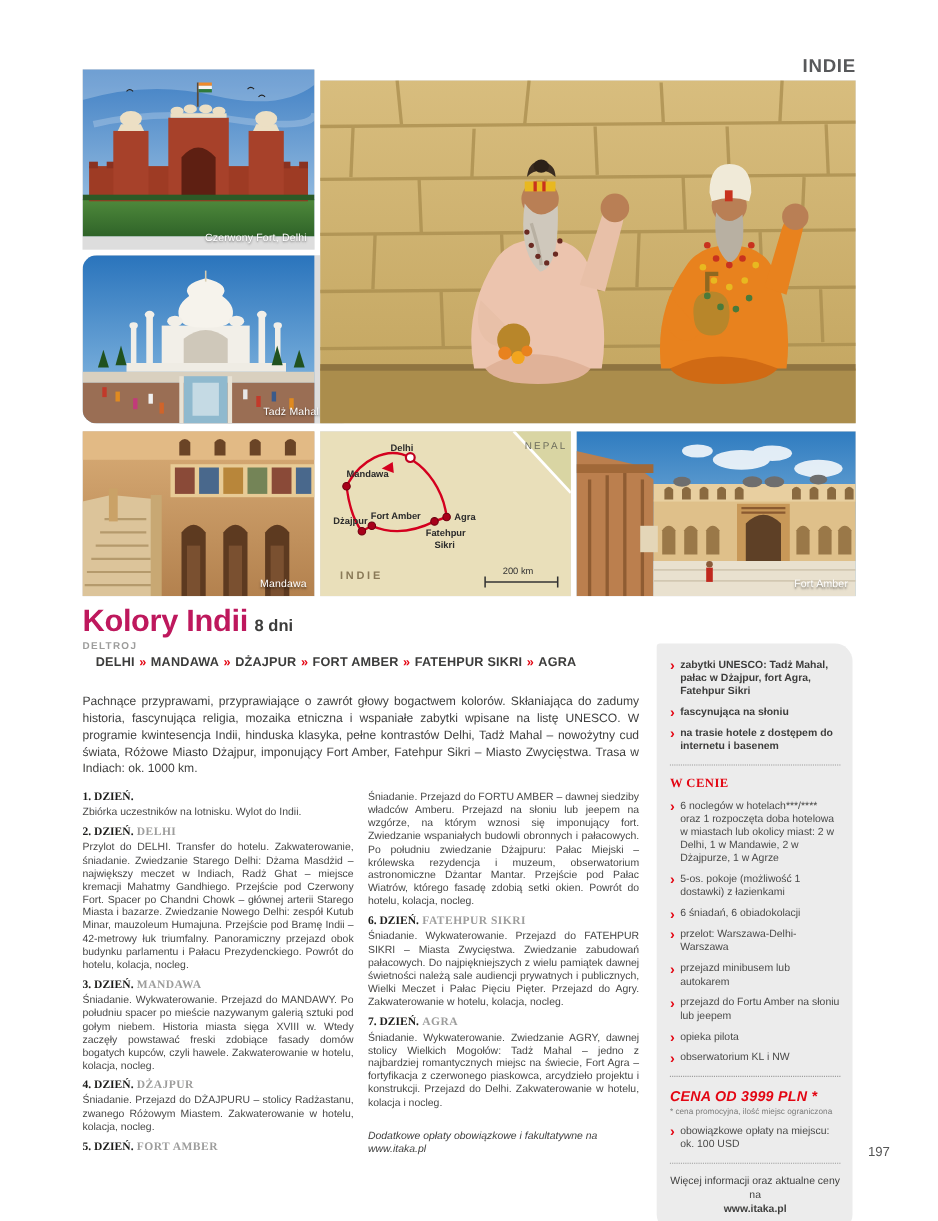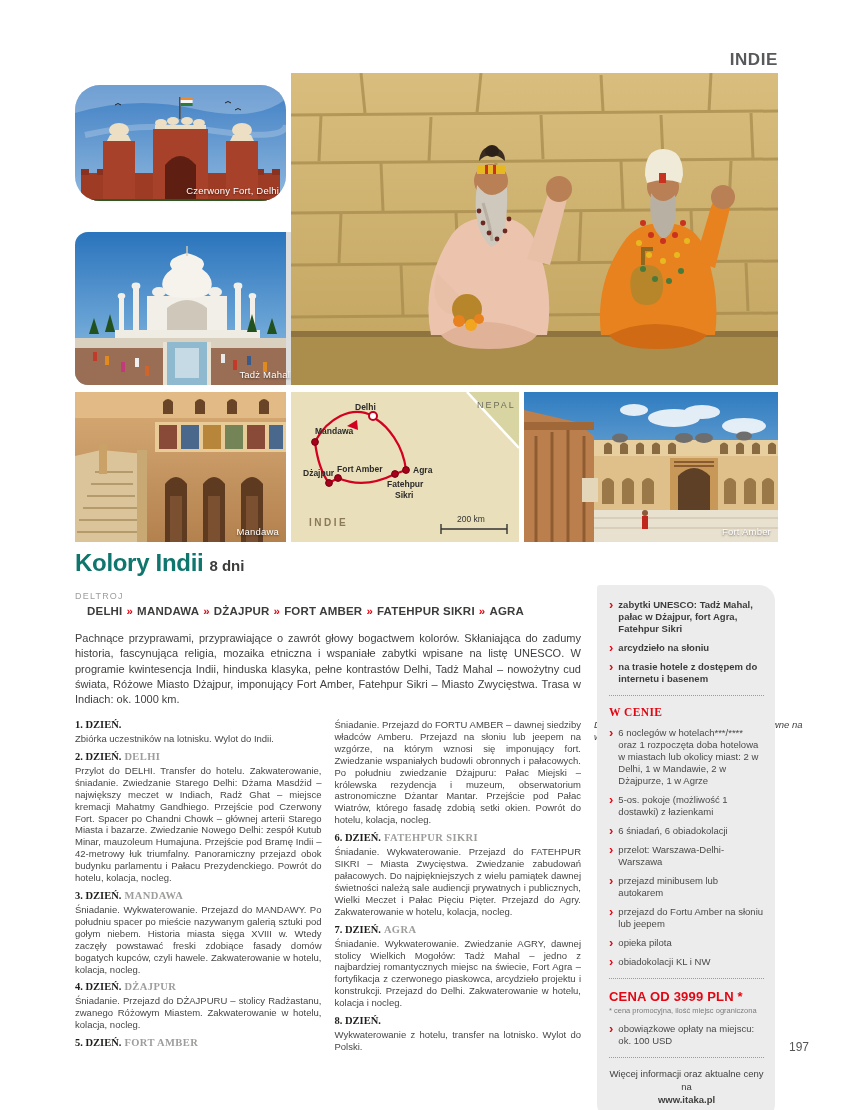--- a/index.html
+++ b/index.html
@@ -16,32 +16,32 @@
     font-size:17px; font-weight:bold; color:#58595b; letter-spacing:.6px;
   }
 
   
   .photo { position:absolute; overflow:hidden; background:#ddd; }
   .photo svg { display:block; }
   .caption {
     position:absolute; right:7px; bottom:5px; color:#fff;
     font-size:9.5px; text-shadow:0 1px 2px rgba(0,0,0,.55); letter-spacing:.2px;
   }
-  #photo-redfort  { left:75px;  top:85px;  width:211px; height:116px;border-radius:25px; }
+  #photo-redfort  { left:75px;  top:63px;  width:211px; height:164px; }
   #photo-taj      { left:75px;  top:232px; width:248px; height:153px;border-radius:13px; }
   #photo-mandawa  { left:75px;  top:392px; width:211px; height:150px; }
   #photo-sadhus   { left:291px; top:73px;  width:487px; height:312px; }
   #map-box        { left:291px; top:392px; width:228px; height:150px; }
   #photo-fortamber{ left:524px; top:392px; width:254px; height:150px; }
 
   
   #title-block { left:75px; top:549px; width:506px; }
-  #tour-title { display:inline; font-size:24px; font-weight:bold; color:#0f766e; letter-spacing:-.3px; }
+  #tour-title { display:inline; font-size:28px; font-weight:bold; color:#be185d; letter-spacing:-.3px; }
   #tour-duration { display:inline; font-size:15px; font-weight:bold; color:#3c3c3b; margin-left:6px; }
-  #tour-code { margin-top:14px; font-size:9px; color:#9d9d9c; letter-spacing:1.2px; }
+  #tour-code { margin-top:1px; font-size:9px; color:#9d9d9c; letter-spacing:1.2px;font-weight:bold; }
   #tour-route { margin-top:4px; font-size:11.5px; font-weight:bold; color:#3c3c3b; letter-spacing:.2px;padding-left:12px; }
   #tour-route .sep { color:#e30613; margin:0 4px; }
 
   
   #intro { left:75px; top:631px; width:506px; font-size:11px; line-height:15.3px; text-align:justify; color:#3f3f3e; }
 
   
   #itinerary { left:75px; top:719px; width:506px; height:342px;
     column-count:2; column-gap:13px; column-fill:auto;
     font-size:9.5px; line-height:11.9px; text-align:justify; color:#474746; }
@@ -52,21 +52,21 @@
   #itinerary-note .link { font-style:italic; }
 
   
   #sidebar { left:597px; top:585px; width:178px; min-height:446px;
     background:#ececec; border-radius:3px 16px 16px 16px; padding:14px 11px 14px 12px; }
   .s-item { display:flex; gap:5px; margin-bottom:7px; font-size:9.5px; line-height:12px; color:#4a4a49; }
   .s-item .chev { color:#e30613; font-weight:bold; font-size:13px; line-height:11px; flex:0 0 auto; }
   .s-item.bold { font-weight:bold; color:#3c3c3b; }
   .dotted { border-top:1px dotted #9c9c9c; margin:10px 0 10px; }
   #in-price-header { color:#e30613; font-weight:bold; font-size:11.5px; letter-spacing:.4px; margin:2px 0 9px;font-family:Liberation Serif, serif; }
-  #price-header { color:#e30613; font-weight:bold; font-size:13px; letter-spacing:.2px; margin:2px 0 2px; }
+  #price-header { color:#e30613; font-weight:bold; font-size:13px; letter-spacing:.2px; margin:2px 0 2px;font-style:italic; }
   #price-footnote { font-size:7.5px; color:#7c7c7b; margin-bottom:8px; }
   #sidebar-footer { text-align:center; font-size:9.5px; line-height:12.8px; color:#3f3f3e; }
   #sidebar-footer .fline.bold { font-weight:bold; }
 
   #page-number { position:absolute; left:789px; top:1040px; font-size:12px; color:#565656; }
 
   svg text { font-family:"Liberation Sans", sans-serif; }
 </style>
 </head>
 <body>
@@ -466,35 +466,31 @@
     <p>Śniadanie. Przejazd do FORTU AMBER – dawnej siedziby władców Amberu. Przejazd na słoniu lub jeepem na wzgórze, na którym wznosi się imponujący fort. Zwiedzanie wspaniałych budowli obronnych i pałacowych. Po południu zwiedzanie Dżajpuru: Pałac Miejski – królewska rezydencja i muzeum, obserwatorium astronomiczne Dżantar Mantar. Przejście pod Pałac Wiatrów, którego fasadę zdobią setki okien. Powrót do hotelu, kolacja, nocleg.</p>
   </div>
   <div class="day">
     <h4><span class="dnum">6. DZIEŃ.</span><span class="dcity">FATEHPUR SIKRI</span></h4>
     <p>Śniadanie. Wykwaterowanie. Przejazd do FATEHPUR SIKRI – Miasta Zwycięstwa. Zwiedzanie zabudowań pałacowych. Do najpiękniejszych z wielu pamiątek dawnej świetności należą sale audiencji prywatnych i publicznych, Wielki Meczet i Pałac Pięciu Pięter. Przejazd do Agry. Zakwaterowanie w hotelu, kolacja, nocleg.</p>
   </div>
   <div class="day">
     <h4><span class="dnum">7. DZIEŃ.</span><span class="dcity">AGRA</span></h4>
     <p>Śniadanie. Wykwaterowanie. Zwiedzanie AGRY, dawnej stolicy Wielkich Mogołów: Tadż Mahal – jedno z najbardziej romantycznych miejsc na świecie, Fort Agra – fortyfikacja z czerwonego piaskowca, arcydzieło projektu i konstrukcji. Przejazd do Delhi. Zakwaterowanie w hotelu, kolacja i nocleg.</p>
   </div>
-  <div class="day">
-    <h4><span class="dnum">8. DZIEŃ.</span><span class="dcity"></span></h4>
-    <p>Wykwaterowanie z hotelu, transfer na lotnisko. Wylot do Polski.</p>
-  </div>
   <p id="itinerary-note"><span>Dodatkowe opłaty obowiązkowe i fakultatywne na </span><span class="link">www.itaka.pl</span></p>
 </div>
 
 <div class="abs" id="sidebar">
   <div class="s-item bold">
     <span class="chev">›</span>
     <span>zabytki UNESCO: Tadż Mahal, pałac w Dżajpur, fort Agra, Fatehpur Sikri</span>
   </div>
   <div class="s-item bold">
     <span class="chev">›</span>
-    <span>arcydzieło na słoniu</span>
+    <span>fascynująca na słoniu</span>
   </div>
   <div class="s-item bold">
     <span class="chev">›</span>
     <span>na trasie hotele z dostępem do internetu i basenem</span>
   </div>
 
   <div class="dotted"></div>
 
   <div id="in-price-header">W CENIE</div>
   <div class="s-item">
@@ -520,21 +516,21 @@
   <div class="s-item">
     <span class="chev">›</span>
     <span>przejazd do Fortu Amber na słoniu lub jeepem</span>
   </div>
   <div class="s-item">
     <span class="chev">›</span>
     <span>opieka pilota</span>
   </div>
   <div class="s-item">
     <span class="chev">›</span>
-    <span>obiadokolacji KL i NW</span>
+    <span>obserwatorium KL i NW</span>
   </div>
 
   <div class="dotted"></div>
 
   <div id="price-header">CENA OD 3999 PLN *</div>
   <div id="price-footnote">* cena promocyjna, ilość miejsc ograniczona</div>
   <div class="s-item">
     <span class="chev">›</span>
     <span>obowiązkowe opłaty na miejscu: ok. 100 USD</span>
   </div>

